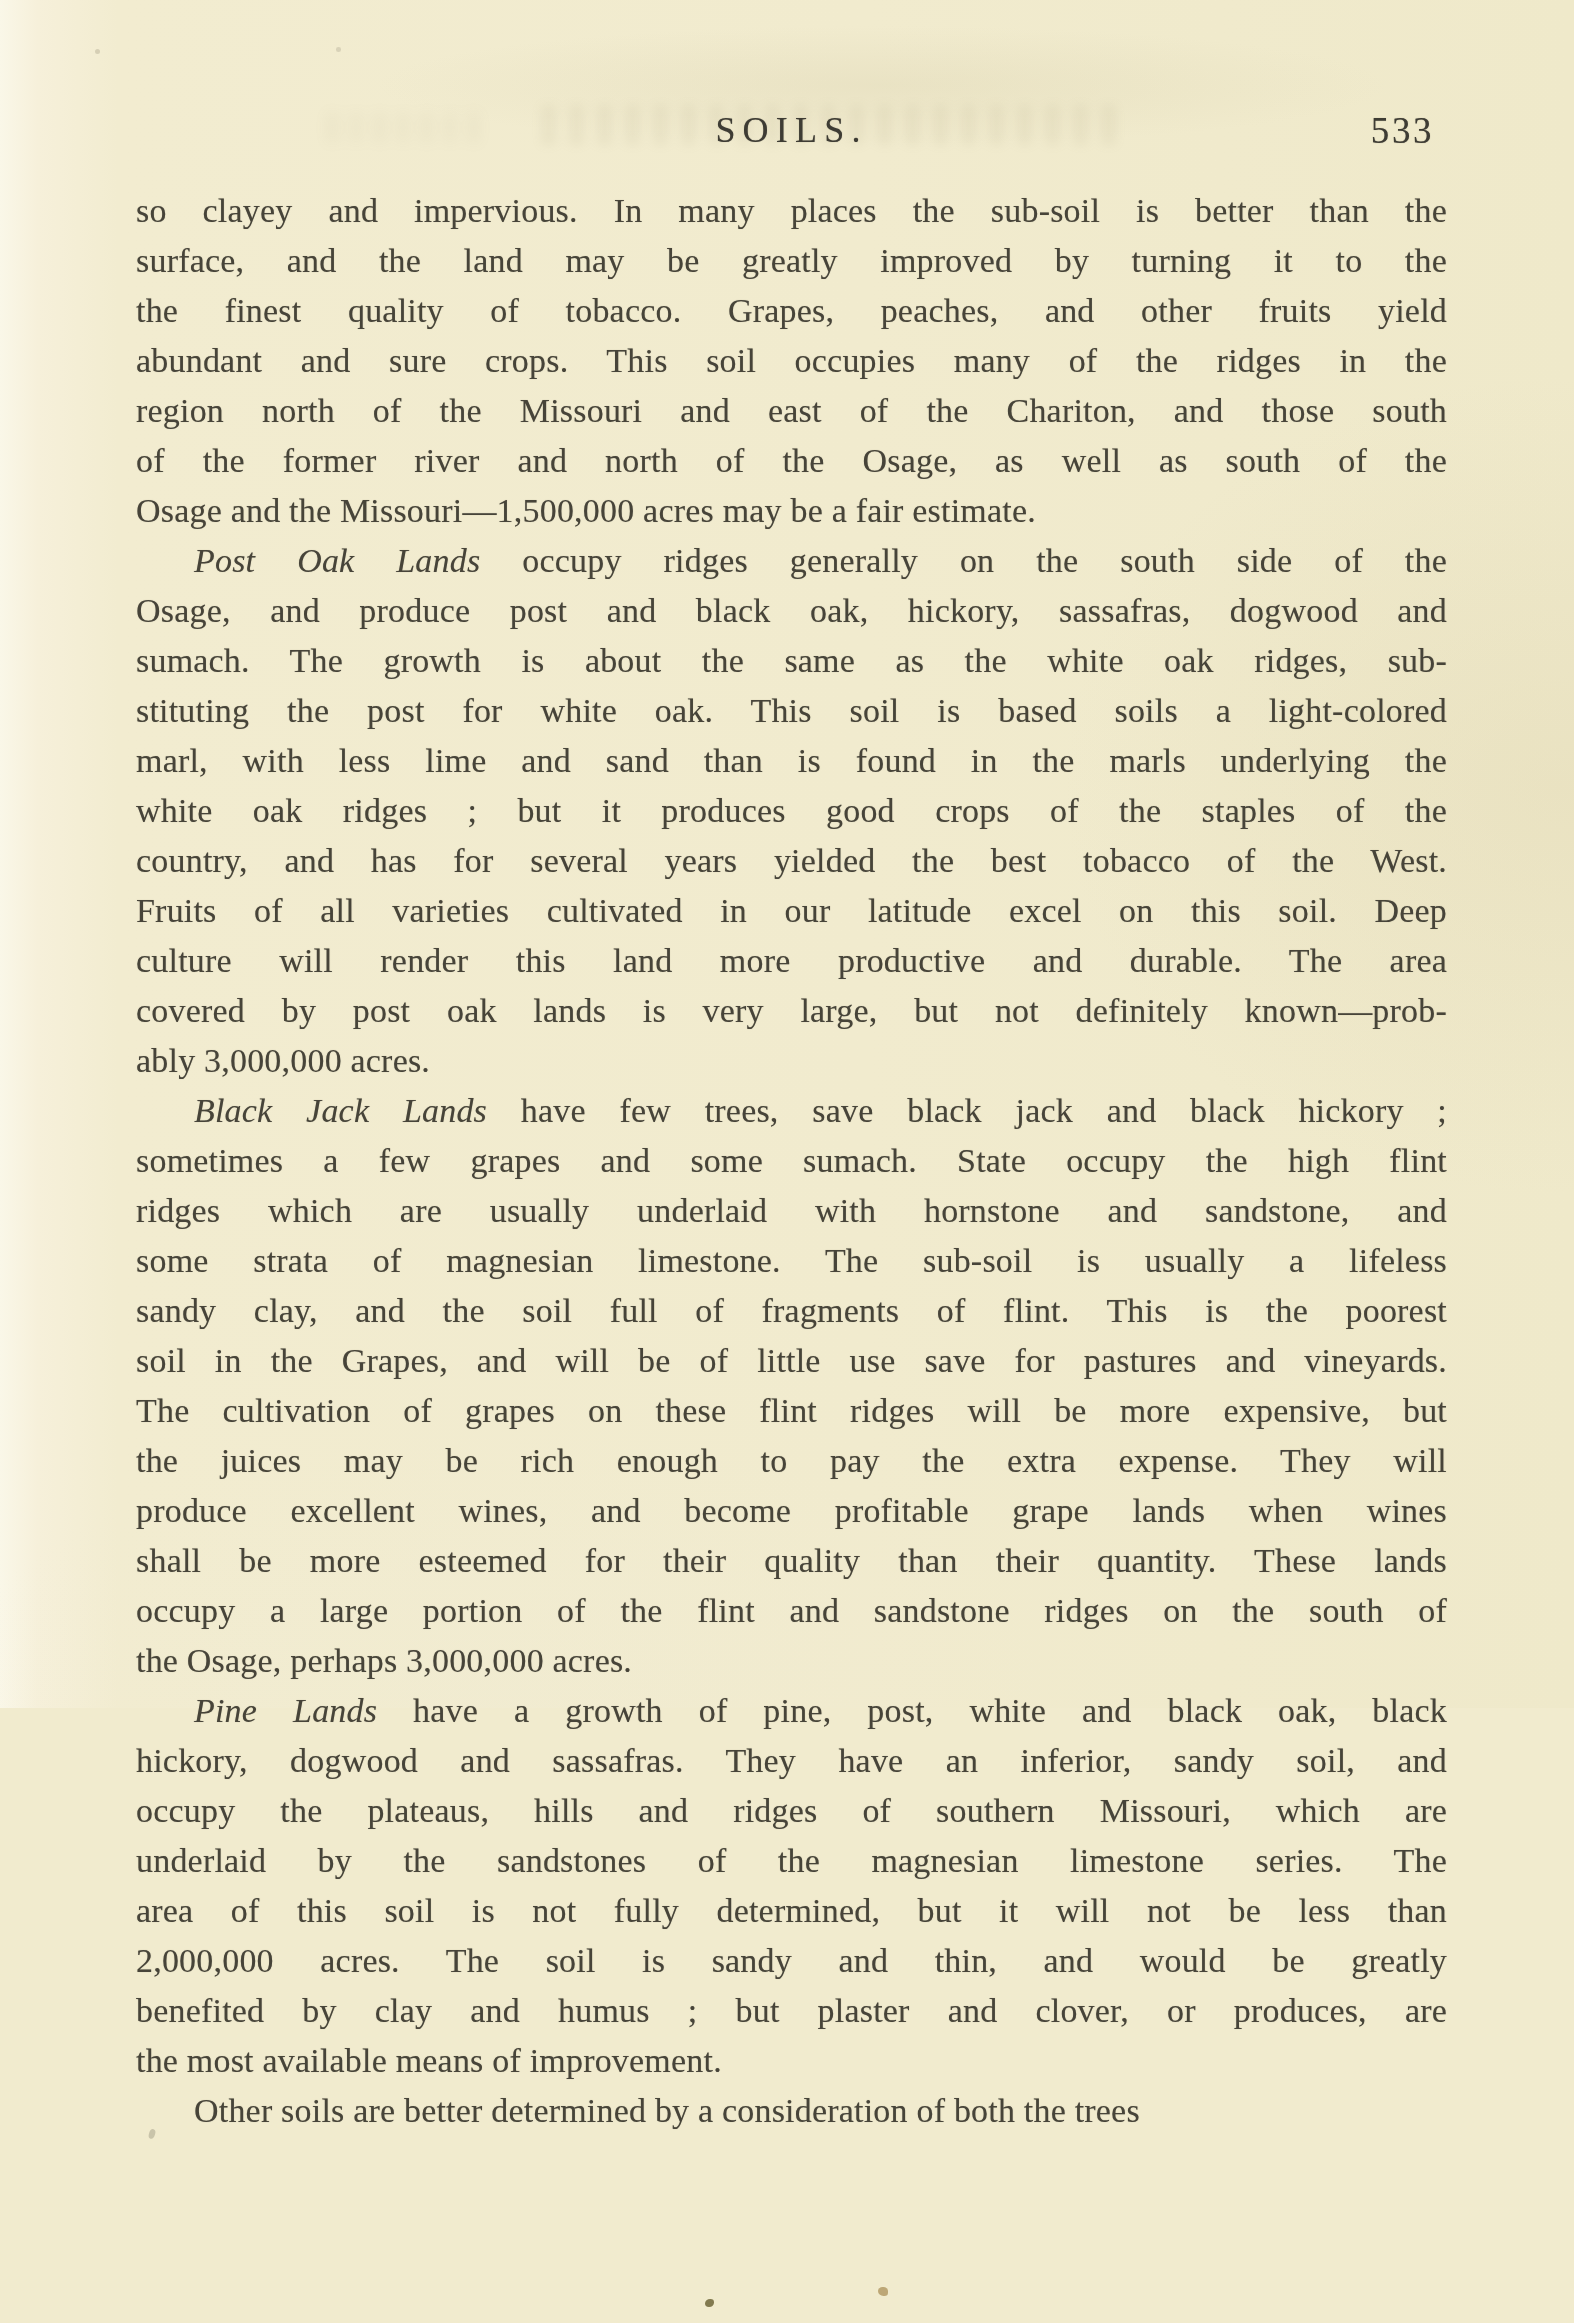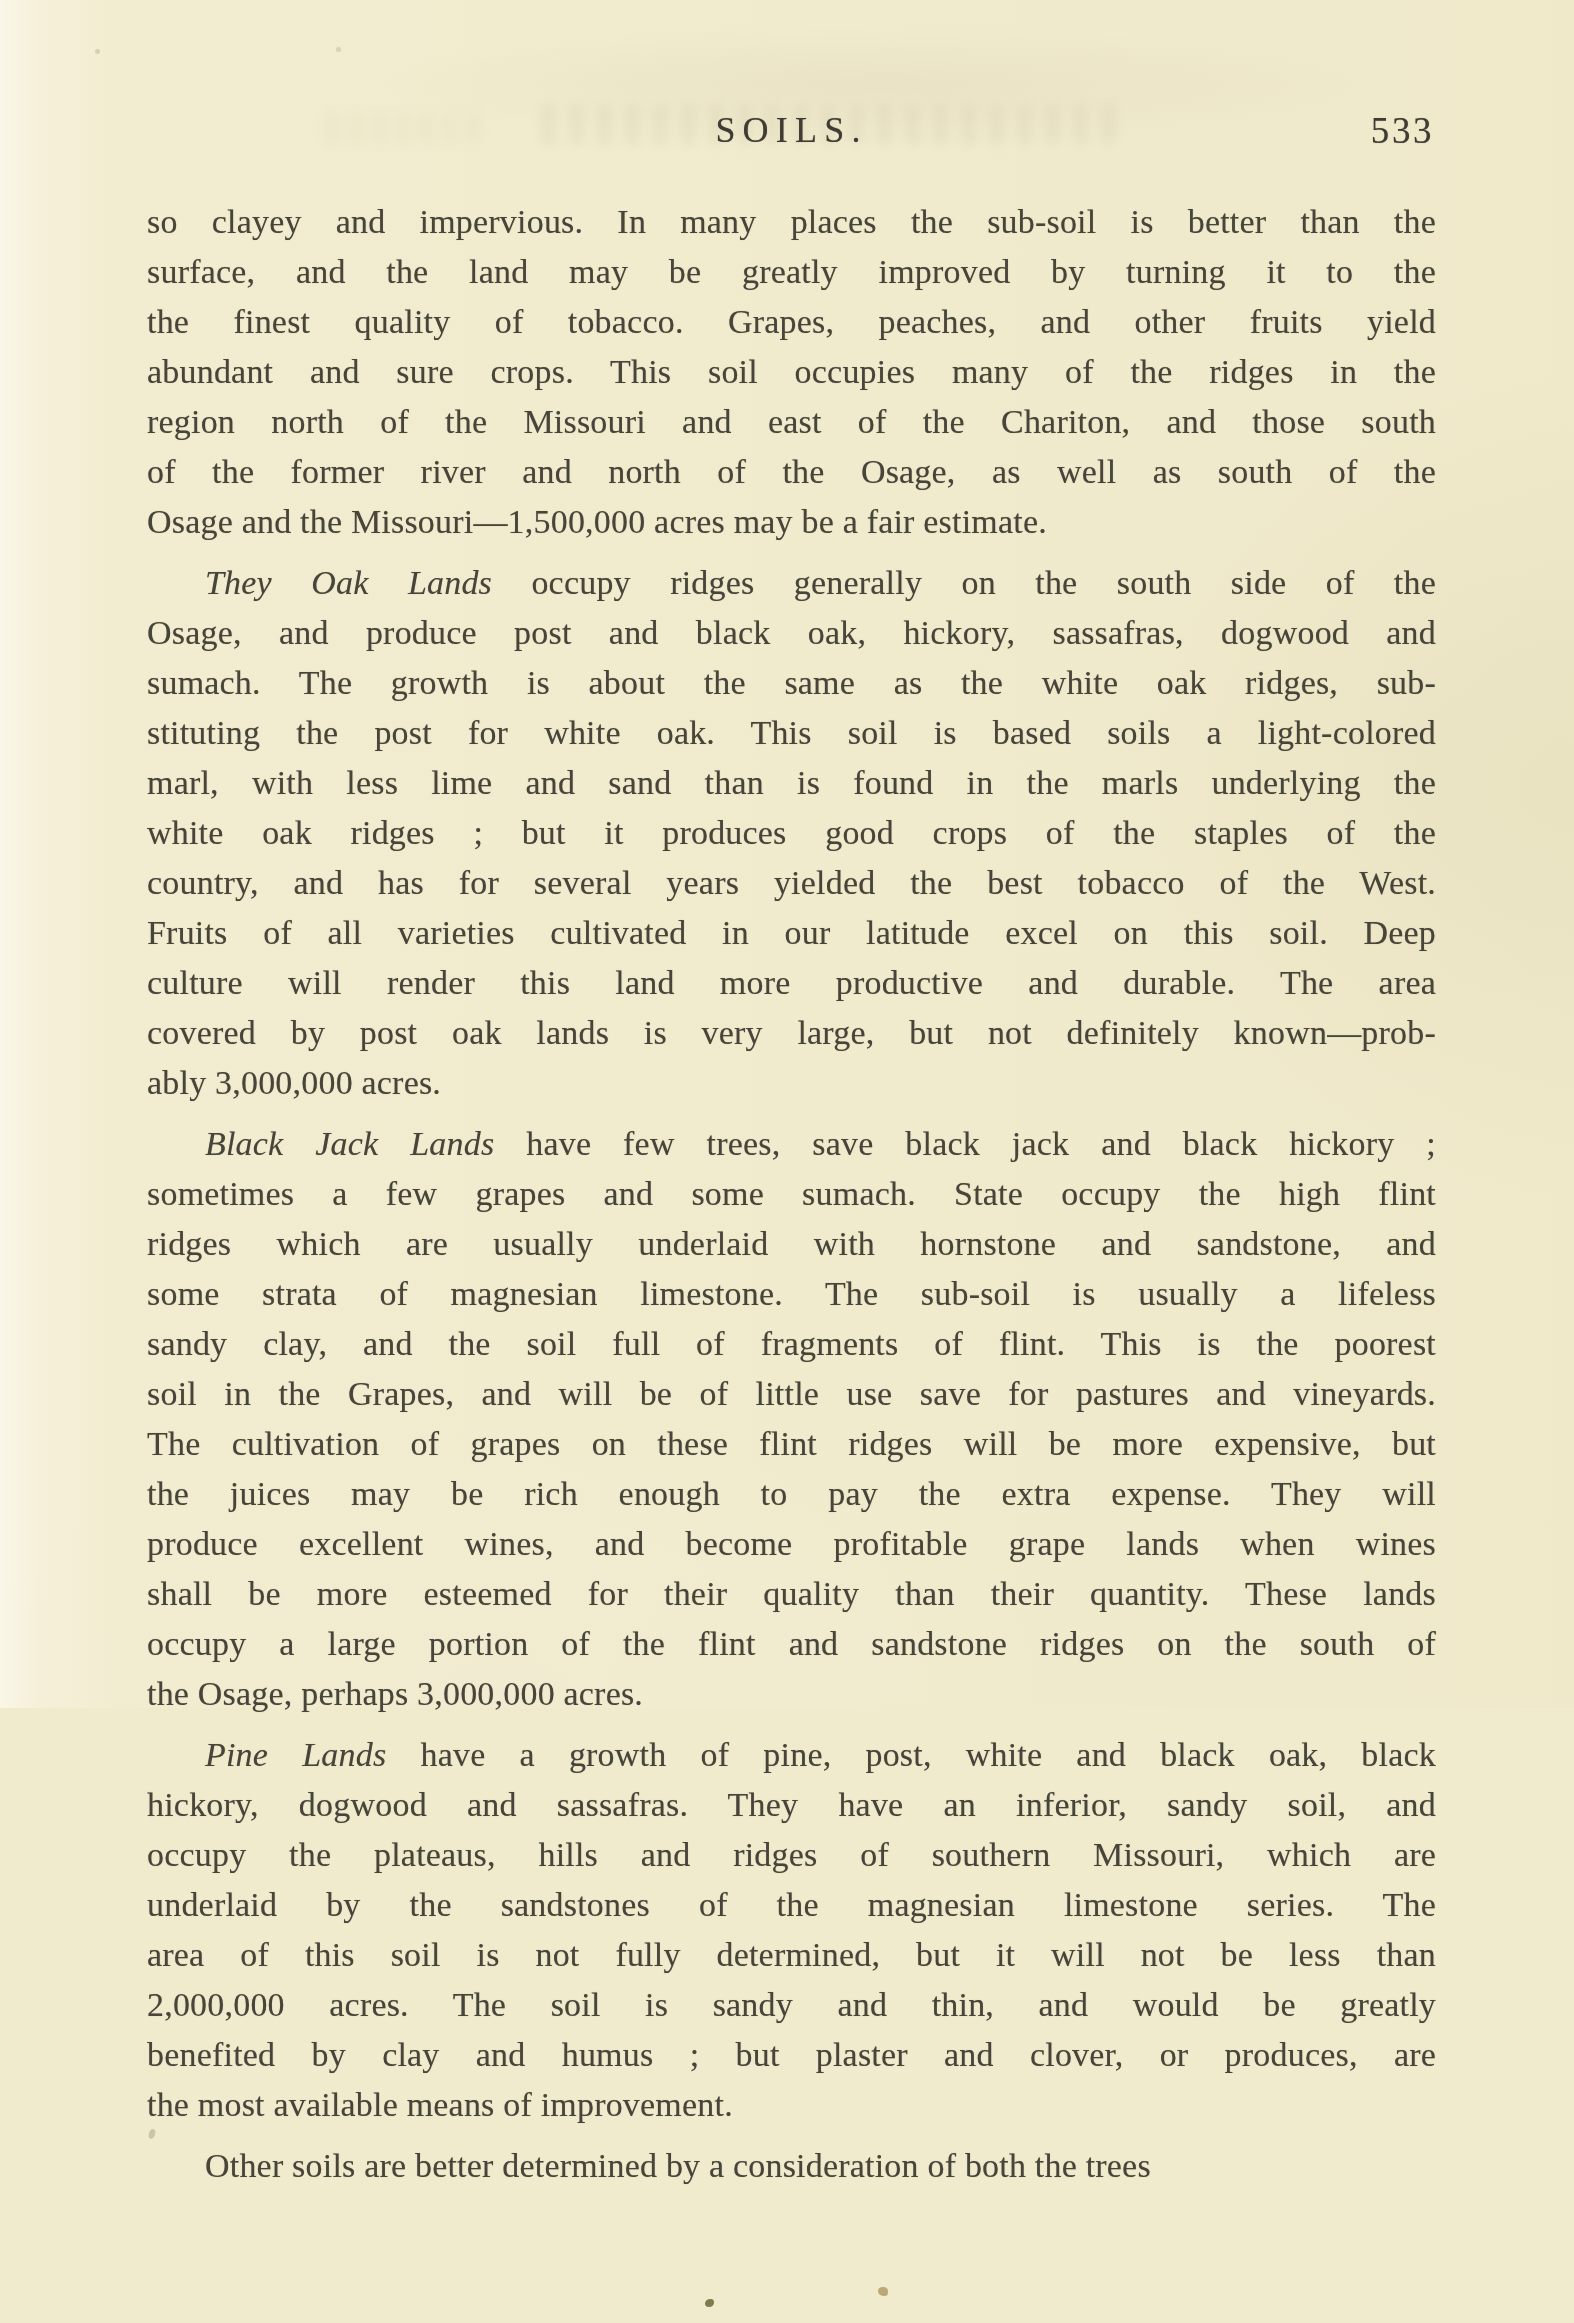--- a/index.html
+++ b/index.html
@@ -78,21 +78,21 @@
   }
   .text-block {
     position: absolute;
     left: 136px;
     top: 186px;
     width: 1311px;
     color: #474439;
     font-size: 34px;
     text-shadow: 0 0 0.9px rgba(71,68,57,0.38);
   }
-  .paragraph { margin: 11px; }
+  .paragraph { margin: 0; }
   .line {
     height: 50px;
     line-height: 50px;
     text-align: justify;
     text-align-last: justify;
     letter-spacing: 0.2px;
   }
   .line.last { text-align-last: left; }
   .line.indent { text-indent: 58px; }
   i.lead { font-style: italic; }
@@ -123,21 +123,21 @@
     <div class="paragraph">
         <div class="line">so clayey and impervious. In many places the sub-soil is better than the</div>
         <div class="line">surface, and the land may be greatly improved by turning it to the</div>
         <div class="line">the finest quality of tobacco. Grapes, peaches, and other fruits yield</div>
         <div class="line">abundant and sure crops. This soil occupies many of the ridges in the</div>
         <div class="line">region north of the Missouri and east of the Chariton, and those south</div>
         <div class="line">of the former river and north of the Osage, as well as south of the</div>
         <div class="line last">Osage and the Missouri—1,500,000 acres may be a fair estimate.</div>
       </div>
     <div class="paragraph">
-        <div class="line indent"><i class="lead">They Oak Lands</i> occupy ridges generally on the south side of the</div>
+        <div class="line indent"><i class="lead">Post Oak Lands</i> occupy ridges generally on the south side of the</div>
         <div class="line">Osage, and produce post and black oak, hickory, sassafras, dogwood and</div>
         <div class="line">sumach. The growth is about the same as the white oak ridges, sub-</div>
         <div class="line">stituting the post for white oak. This soil is based soils a light-colored</div>
         <div class="line">marl, with less lime and sand than is found in the marls underlying the</div>
         <div class="line">white oak ridges ; but it produces good crops of the staples of the</div>
         <div class="line">country, and has for several years yielded the best tobacco of the West.</div>
         <div class="line">Fruits of all varieties cultivated in our latitude excel on this soil. Deep</div>
         <div class="line">culture will render this land more productive and durable. The area</div>
         <div class="line">covered by post oak lands is very large, but not definitely known—prob-</div>
         <div class="line last">ably 3,000,000 acres.</div>

